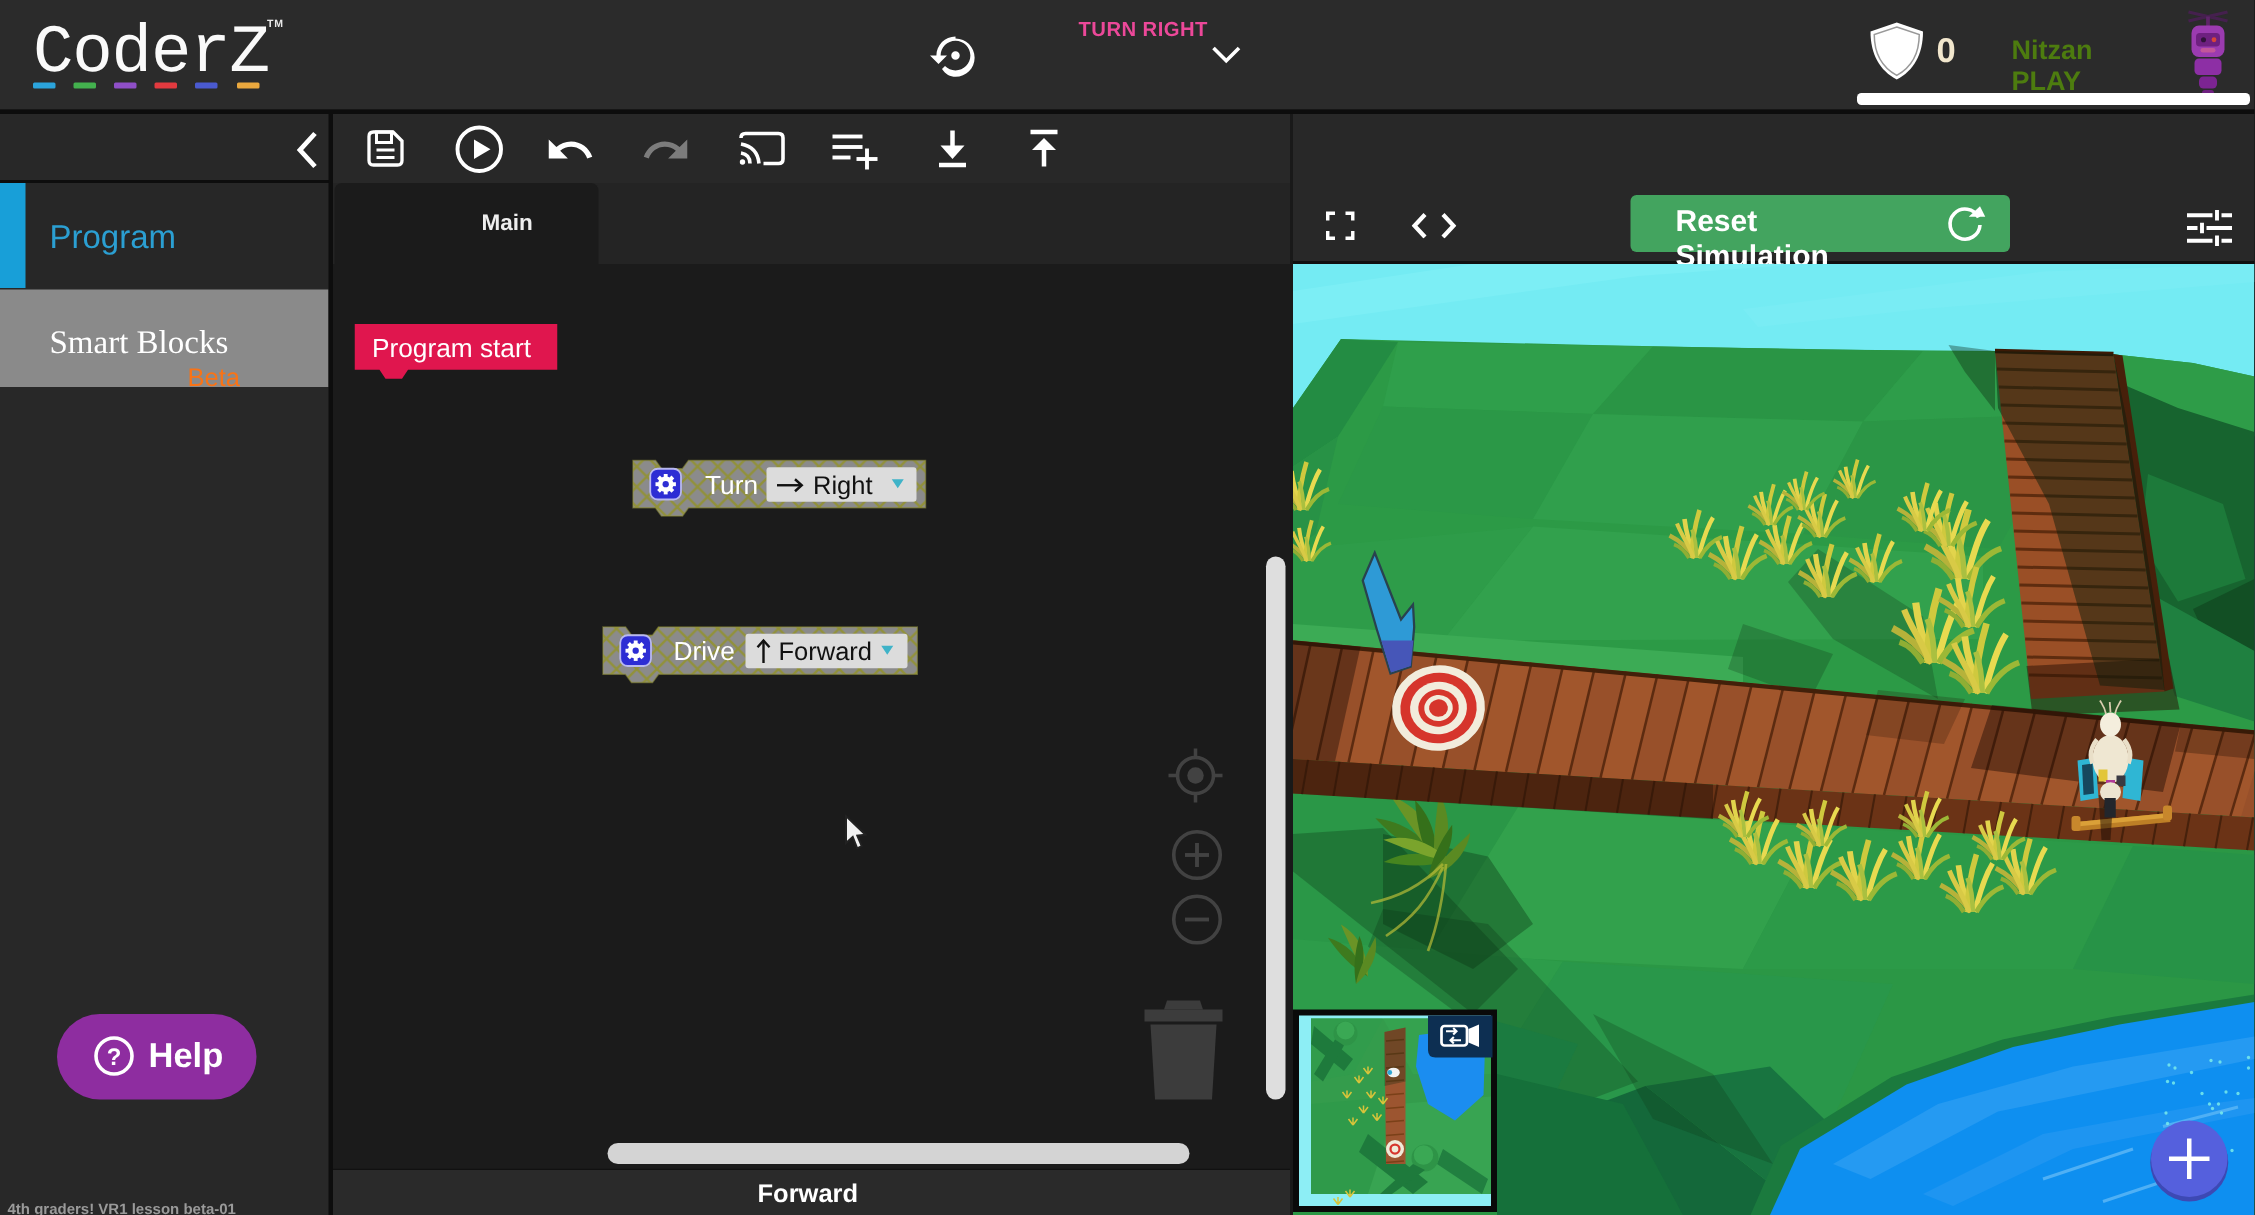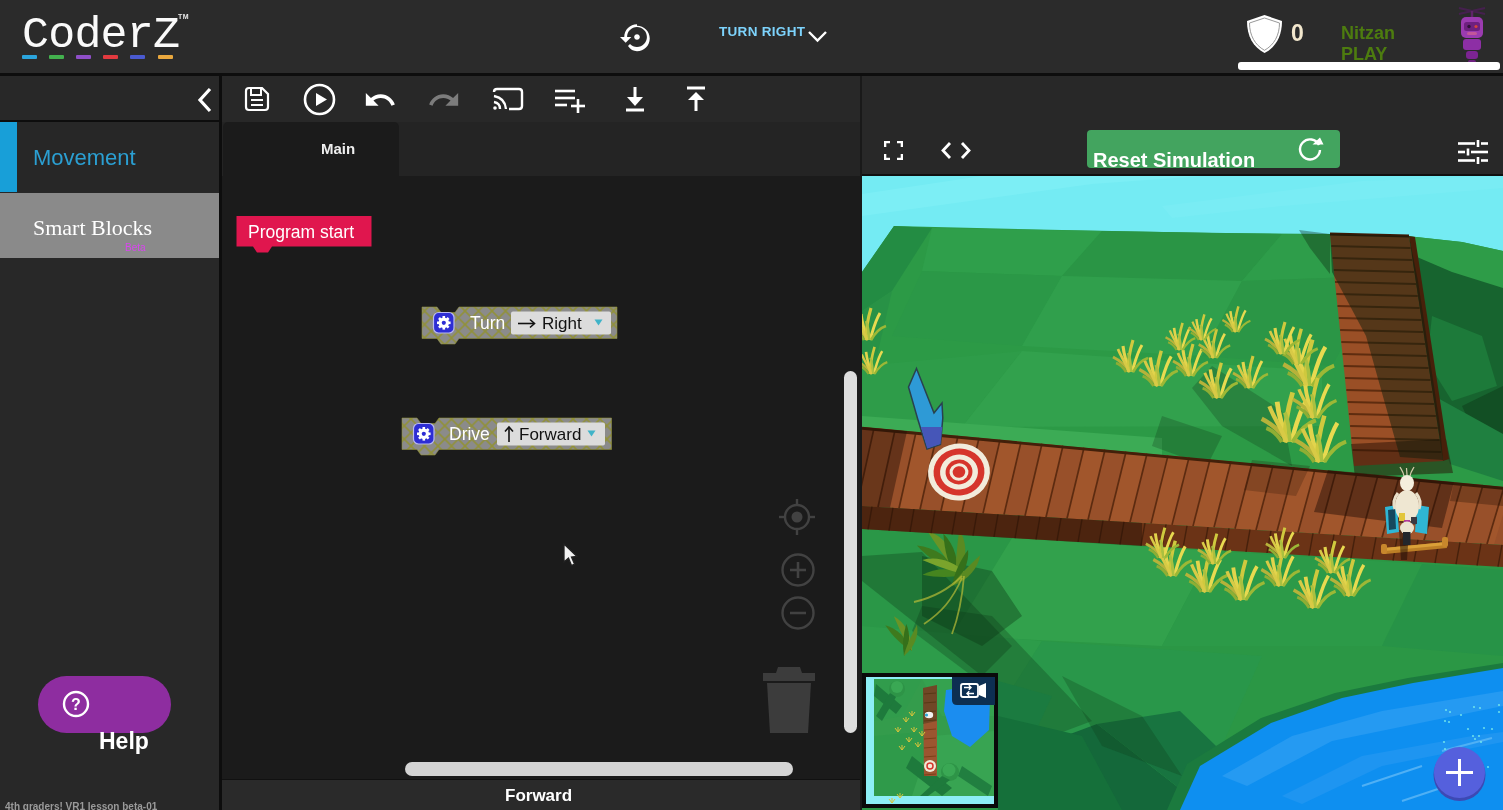--- a/index.html
+++ b/index.html
@@ -5,50 +5,50 @@
 * { margin:0; padding:0; box-sizing:border-box; }
 html,body { width:1503px; height:810px; overflow:hidden; background:#191919; font-family:"Liberation Sans", sans-serif; }
 .abs { position:absolute; }
 #stage { position:relative; width:1263px; height:810px; }
 
 #topbar { left:0; top:0; width:1503px; height:73px; background:#2b2b2b; }
 #pagesep { left:0; top:73px; width:1503px; height:3px; background:#0d0d0d; }
 #logo { left:22px; top:10px; font-family:"Liberation Mono", monospace; font-weight:normal; font-size:45px; letter-spacing:-0.8px; color:#fafafa; }
 #tm { left:178px; top:13px; font-size:7px; font-weight:bold; color:#e8e8e8; letter-spacing:0.5px; }
 .dash { top:55px; width:15px; height:4px; border-radius:1px; }
-#turntext { left:719px; top:24px; font-size:13.5px; font-weight:bold; color:#7dd3fc; letter-spacing:0.3px; }
+#turntext { left:719px; top:12px; font-size:13.5px; font-weight:bold; color:#ec4899; letter-spacing:0.3px; }
 #zero { left:1291px; top:20px; font-size:23px; font-weight:bold; color:#f2e7cd; }
 #uname { left:1341px; top:23px; font-size:18px; font-weight:bold; color:#4d7c0f; }
 #xpbar { left:1238px; top:62px; width:262px; height:8px; background:#fff; border-radius:3px; }
 
 #sidebar { left:0; top:76px; width:220px; height:734px; background:#282828; }
 #sbline { left:0; top:120px; width:220px; height:2px; background:#0d0d0d; }
 #movement { left:0; top:122px; width:219px; height:70px; background:#272727; }
 #movebar { left:0; top:122px; width:17px; height:70px; background:#189fd8; }
 #movetext { left:33px; top:145px; font-size:22px; color:#2b9fd2; }
 #smart { left:0; top:193px; width:219px; height:65px; background:#8a8a8a; }
 #smarttext { left:33px; top:215px; font-size:22px; color:#fff;font-family:Liberation Serif, serif; }
-#betatext { left:125px; top:242px; font-size:10px; color:#d946ef; }
+#betatext { left:125px; top:242px; font-size:17px; color:#f97316; }
 #vline1 { left:219px; top:76px; width:3px; height:734px; background:#0d0d0d; }
 #help { left:38px; top:676px; width:133px; height:57px; background:#8e2da0; border-radius:29px; }
-#helptext { left:99px; top:690px; font-size:23px; font-weight:bold; color:#fff;margin-top:38px; }
+#helptext { left:99px; top:690px; font-size:23px; font-weight:bold; color:#fff; }
 
 #toolstrip { left:222px; top:76px; width:638px; height:46px; background:#282828; }
 #tabrow { left:222px; top:122px; width:638px; height:54px; background:#242424; }
 #maintab { left:223px; top:122px; width:176px; height:54px; background:#1b1b1b; border-radius:5px 5px 0 0; }
 #maintabtext { left:290px; top:140px; font-size:15px; font-weight:bold; color:#eee;margin-left:31px; }
 #workspace { left:222px; top:176px; width:638px; height:603px; background:#1b1b1b; }
 #console { left:222px; top:779px; width:638px; height:31px; background:#2a2a2a; border-top:1px solid #111; }
 #consoletext { left:505px; top:786px; font-size:17px; font-weight:bold; color:#fff; }
 #vscroll { left:844px; top:371px; width:13px; height:362px; background:#dedede; border-radius:6.5px; }
 #hscroll { left:405px; top:762px; width:388px; height:14px; background:#d4d4d4; border-radius:7px; }
 
 #simheader { left:862px; top:76px; width:641px; height:100px; background:#282828; border-bottom:2px solid #101010; }
 #resetbtn { left:1087px; top:130px; width:253px; height:38px; background:#43a45f; border-radius:4px; }
-#resettext { left:1093px; top:137px; font-size:20px; font-weight:bold; color:#fff;margin-top:12px; }
+#resettext { left:1117px; top:137px; font-size:20px; font-weight:bold; color:#fff; }
 </style>
 </head>
 <body>
 <div id="stage">
   <div class="abs" id="topbar"></div>
   <div class="abs" id="pagesep"></div>
   <div class="abs" id="logo">CoderZ</div>
   <div class="abs" id="tm">TM</div>
   <div class="abs dash" style="left:22px;background:#2ba4dc"></div>
   <div class="abs dash" style="left:49px;background:#43b14e"></div>
@@ -86,21 +86,21 @@
   </svg>
   <div class="abs" id="xpbar"></div>
 
   <div class="abs" id="sidebar"></div>
   <div class="abs" id="sbline"></div>
   <svg class="abs" style="left:197px;top:87px" width="16" height="26" viewBox="0 0 16 26">
       <polyline points="13,2 3,13 13,24" fill="none" stroke="#fff" stroke-width="3.2"></polyline>
     </svg>
   <div class="abs" id="movement"></div>
   <div class="abs" id="movebar"></div>
-  <div class="abs" id="movetext">Movement</div>
+  <div class="abs" id="movetext">Program</div>
   <div class="abs" id="smart"></div>
   <div class="abs" id="smarttext">Smart Blocks</div>
   <div class="abs" id="betatext">Beta</div>
   <div class="abs" id="vline1"></div>
   <div class="abs" id="help"></div>
   <svg class="abs" style="left:62px;top:690px" width="28" height="28" viewBox="0 0 28 28">
     <circle cx="14" cy="14" r="12" fill="none" stroke="#fff" stroke-width="2.4"></circle>
     <text x="14" y="20" font-size="16" font-weight="bold" fill="#fff" text-anchor="middle" font-family="Liberation Sans">?</text>
   </svg>
   <div class="abs" id="helptext">Help</div>

